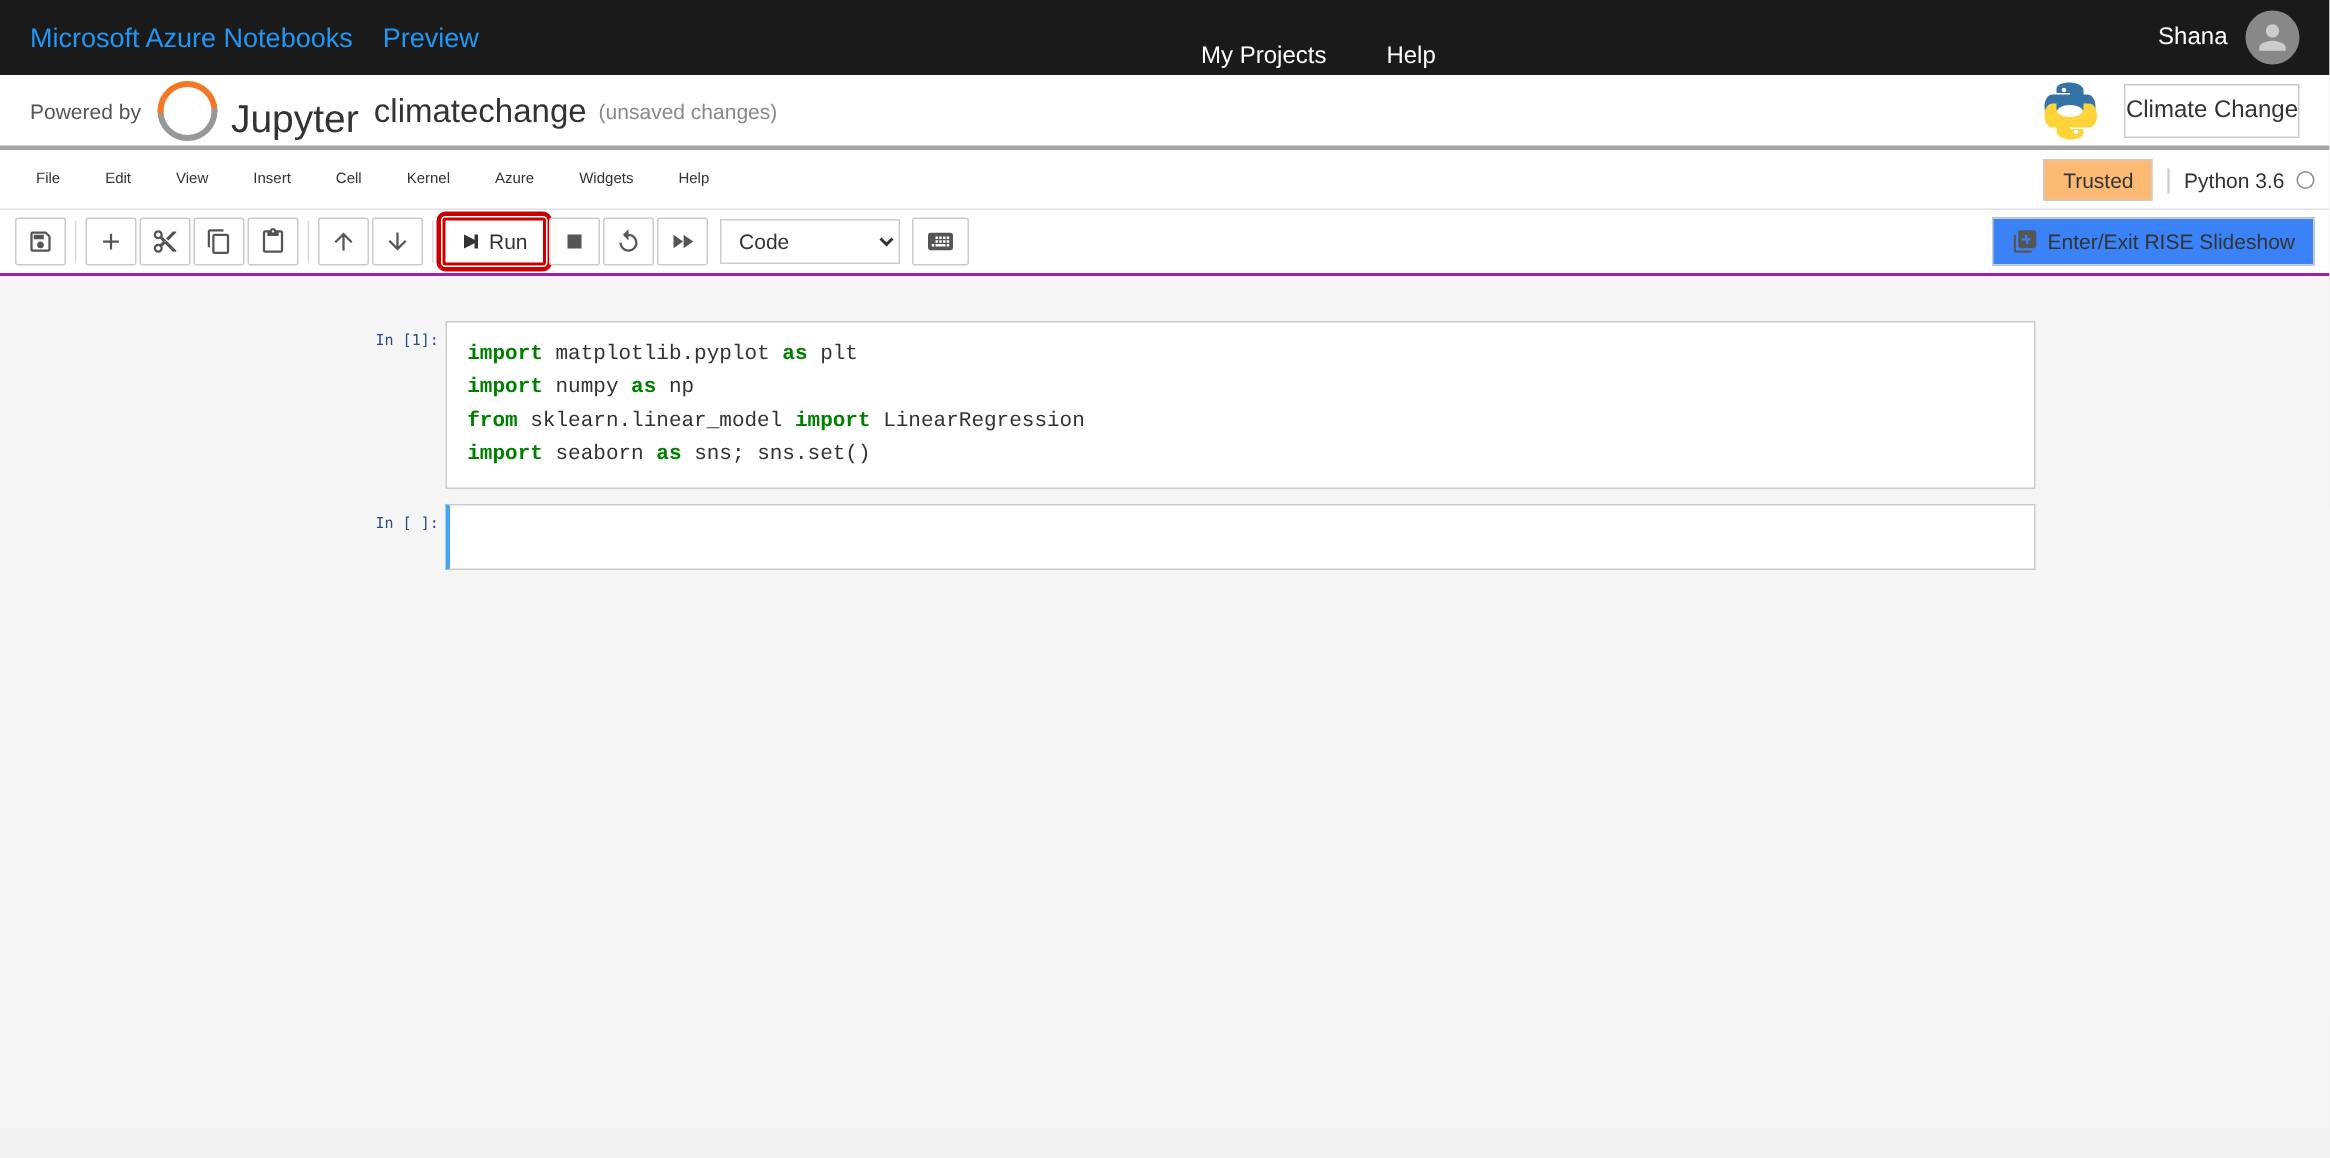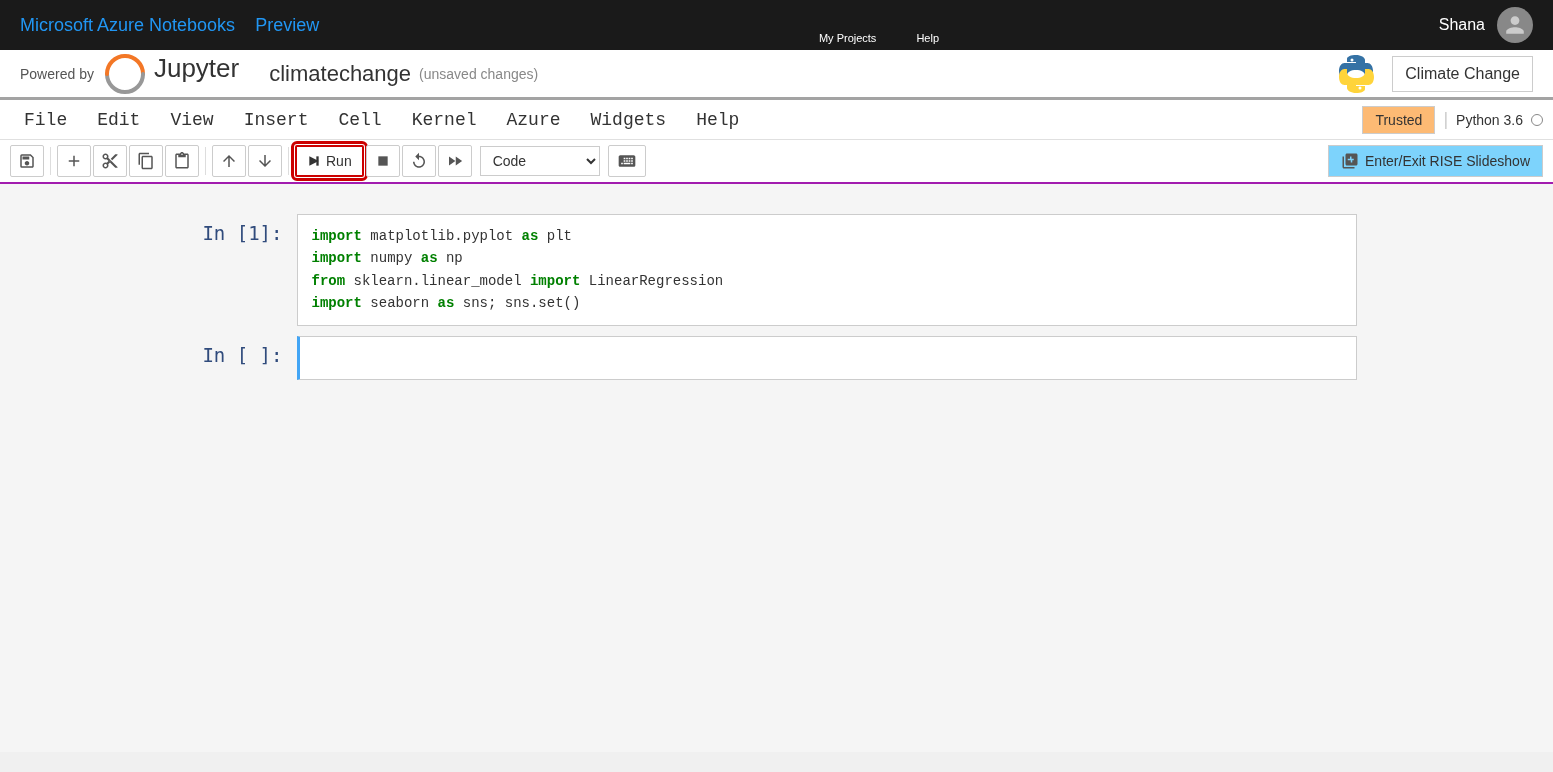--- a/index.html
+++ b/index.html
@@ -14,81 +14,80 @@
       padding: 0 20px;
       height: 50px;
     }
     .top-nav .nav-brand {
       font-size: 18px;
       font-weight: 300;
       color: white;
     }
     .top-nav .nav-brand span { color: #2196f3; }
     .top-nav .nav-links { display: flex; gap: 40px; flex: 1; justify-content: center; }
-    .top-nav .nav-links a { color: white; text-decoration: none; font-size: 11px; font-weight: 300; margin-top: 25px; }
+    .top-nav .nav-links a { color: white; text-decoration: none; font-size: 16px; font-weight: 300; margin-top: 25px; }
     .top-nav .user-area { display: flex; align-items: center; gap: 12px; }
     .top-nav .user-name { color: white; font-size: 16px; }
     .avatar { width: 36px; height: 36px; border-radius: 50%; background: #888; display: flex; align-items: center; justify-content: center; }
     .avatar svg { width: 22px; height: 22px; fill: #ccc; }
 
     
     .jupyter-header {
       background: white;
       border-bottom: 3px solid #a3a3a3;
       padding: 10px 20px;
       display: flex;
       align-items: center;
       height: 50px;
     }
     .powered-by { font-size: 14px; color: #555; margin-right: 10px; }
     .jupyter-logo {
       display: flex;
-      align-items: flex-start;
-      margin-right: 20px;
+      align-items: flex-end;
     }
     .jupyter-icon {
       width: 42px;
       height: 42px;
       margin-right: 8px;
     }
     .jupyter-text { font-size: 26px; font-weight: 300; color: #333; }
     .notebook-name { font-size: 22px; font-weight: 400; color: #333; margin-left: 10px; }
     .unsaved { font-size: 14px; color: #888; margin-left: 8px; }
     .header-right { margin-left: auto; display: flex; align-items: center; gap: 15px; }
     .python-logo {
       width: 42px;
       height: 42px;
     }
     .kernel-btn {
       border: 1px solid #ccc;
       background: white;
-      padding: 8px 12px;
+      padding: 8px 0;
       font-size: 16px;
       cursor: pointer;
       color: #333;
     }
 
     
     .menu-bar {
       background: white;
       border-bottom: 1px solid #e0e0e0;
       display: flex;
       align-items: center;
       padding: 0 10px;
       height: 40px;
     }
     .menu-bar .menu-items { display: flex; gap: 2px; flex: 1; }
     .menu-item {
       padding: 8px 14px;
-      font-size: 18px;
+      font-size: 10px;
       color: #333;
       cursor: pointer;
       background: none;
       border: none;
-      font-family: Liberation Mono, monospace;
+      font-family: Liberation Sans, sans-serif;
     }
     .menu-right { display: flex; align-items: center; gap: 0; }
     .trusted-btn {
       border: 1px solid #ccc;
       background: #fdba74;
       padding: 5px 12px;
       font-size: 14px;
       cursor: pointer;
       color: #333;
     }
@@ -146,21 +145,21 @@
       width: 120px;
       cursor: pointer;
       margin-left: 6px;
     }
     .rise-btn {
       display: flex;
       align-items: center;
       gap: 6px;
       padding: 4px 12px;
       border: 1px solid #ccc;
-      background: #7dd3fc;
+      background: #3b82f6;
       font-size: 14px;
       cursor: pointer;
       color: #333;
       margin-left: auto;
       height: 32px;
     }
 
     
     .main-content {
       background: #f5f5f5;
@@ -175,22 +174,22 @@
 
     
     .cell {
       margin-bottom: 10px;
       display: flex;
       align-items: flex-start;
     }
     .cell-label {
       width: 100px;
       text-align: right;
-      padding-right: 14px;
-      font-size: 19px;
+      padding-right: 4px;
+      font-size: 10px;
       color: #304b7c;
       font-family: monospace;
       padding-top: 8px;
       flex-shrink: 0;
     }
     .cell-content {
       flex: 1;
       border: 1px solid #ccc;
       background: white;
       min-height: 40px;

